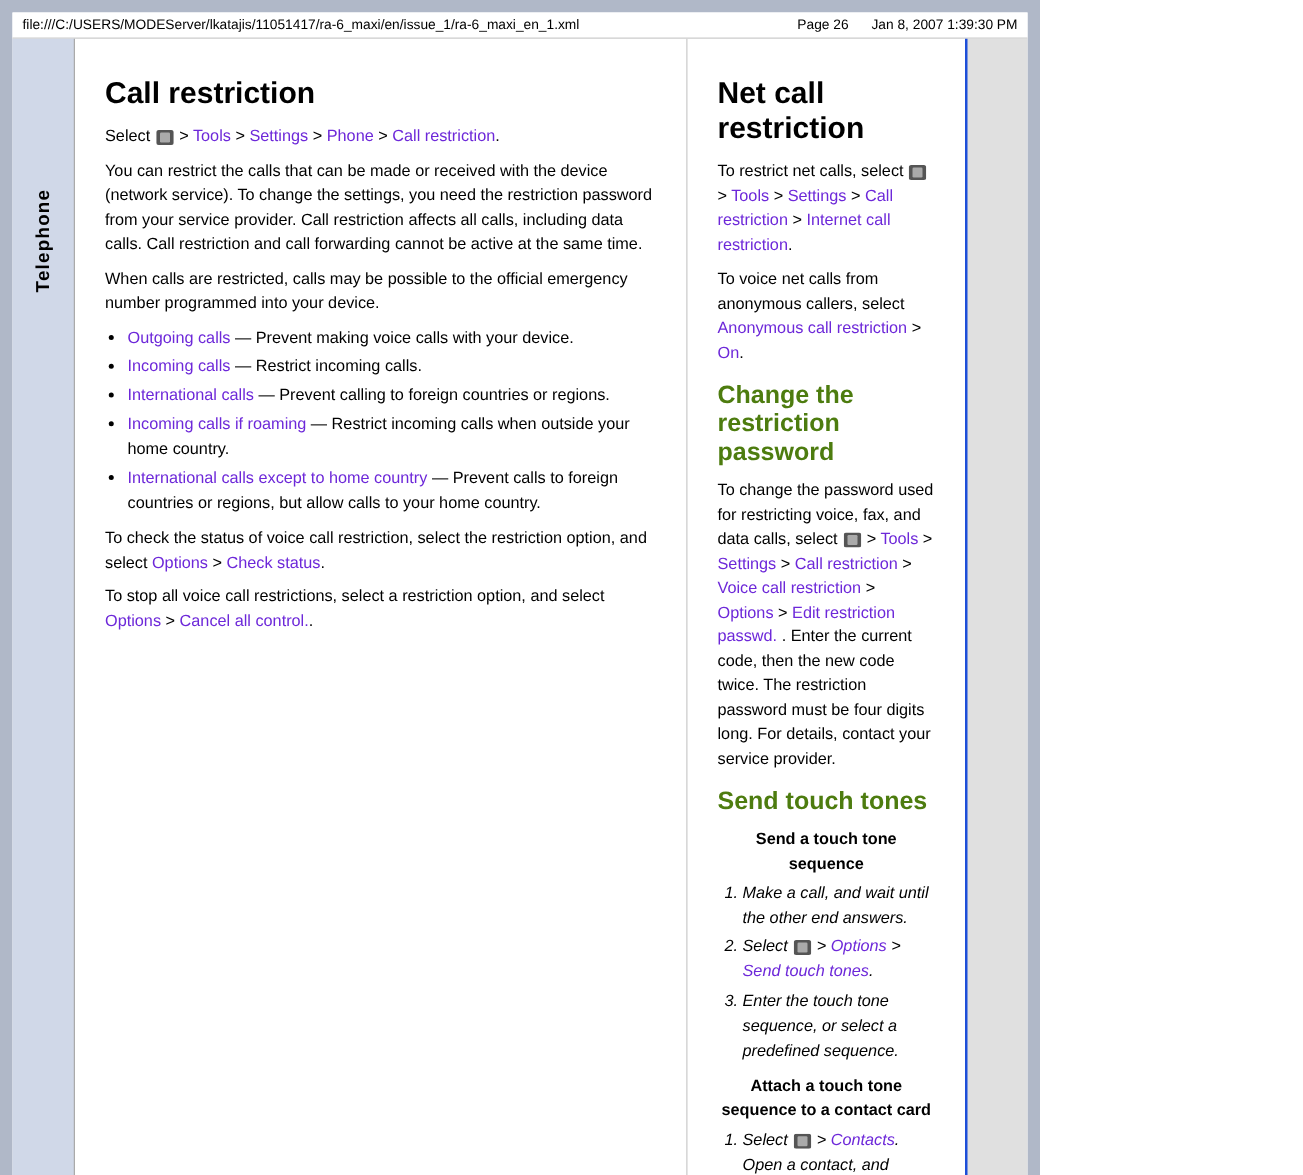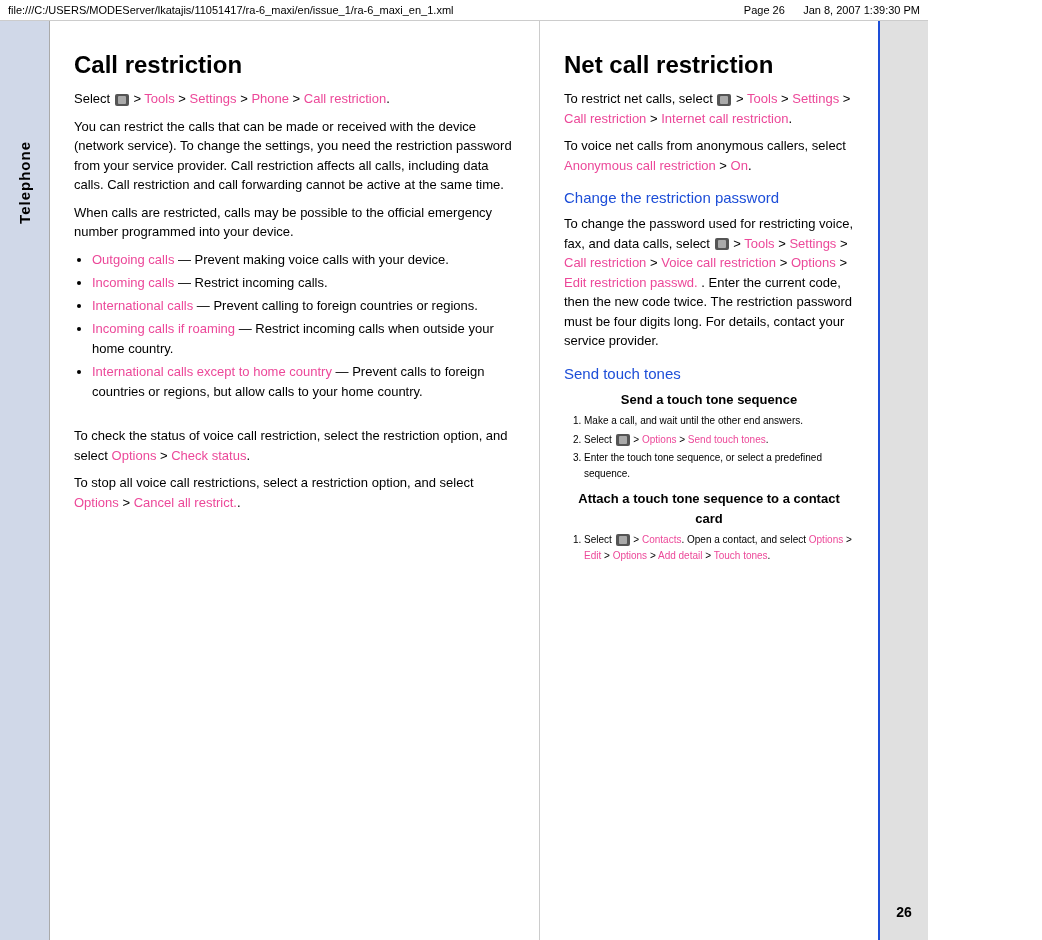--- a/index.html
+++ b/index.html
@@ -58,40 +58,40 @@
     }
 
     h1 {
       font-size: 24px;
       font-weight: bold;
       margin-bottom: 10px;
       color: #000;
     }
 
     h2 {
-      font-size: 15px;
-      font-weight: normal;
+      font-size: 20px;
+      font-weight: bold;
       margin-bottom: 8px;
-      color: #1d4ed8;
+      color: #4d7c0f;
     }
 
     p {
       font-size: 13px;
       line-height: 1.5;
       margin-bottom: 8px;
       color: #000;
     }
 
     .link {
-      color: #ec4899;
+      color: #6d28d9;
       text-decoration: none;
     }
 
     ul {
-      margin: 6px 0 24px 18px;
+      margin: 6px 0 8px 18px;
     }
 
     ul li {
       font-size: 13px;
       line-height: 1.55;
       margin-bottom: 3px;
       color: #000;
     }
 
     .section-gap {
@@ -103,41 +103,43 @@
       font-size: 13px;
       margin-bottom: 4px;
       text-align: center;
     }
 
     ol {
       margin: 4px 0 8px 20px;
     }
 
     ol li {
-      font-size: 10px;
+      font-size: 13px;
       line-height: 1.55;
       margin-bottom: 3px;
+      font-style: italic;
     }
 
     .page-num {
       width: 50px;
       background: #e0e0e0;
       display: flex;
       align-items: flex-end;
       justify-content: center;
       padding-bottom: 20px;
       font-size: 14px;
       font-weight: bold;
       border-left: 2px solid #1d4ed8;
       flex-shrink: 0;
     }
 
     .outer-wrapper {
       background: #b0b8c8;
-      width: 928px;
+      padding: 10px;
+      width: 832px;
       height: 940px;
       display: flex;
       flex-direction: column;
     }
 
     .inner-page {
       background: #fff;
       flex: 1;
       display: flex;
       flex-direction: column;
@@ -205,21 +207,21 @@
           <span>To check the status of voice call restriction, select the restriction option, and select </span>
           <a class="link">Options</a>
           <span> &gt; </span>
           <a class="link">Check status</a>.
         </p>
 
         <p>
           <span>To stop all voice call restrictions, select a restriction option, and select </span>
           <a class="link">Options</a>
           <span> &gt; </span>
-          <a class="link">Cancel all restrict.</a>.
+          <a class="link">Cancel all control.</a>.
         </p>
 
       </div>
 
       <div class="right-col">
 
         <h1>Net call restriction</h1>
 
         <p>
           <span>To restrict net calls, select </span>

